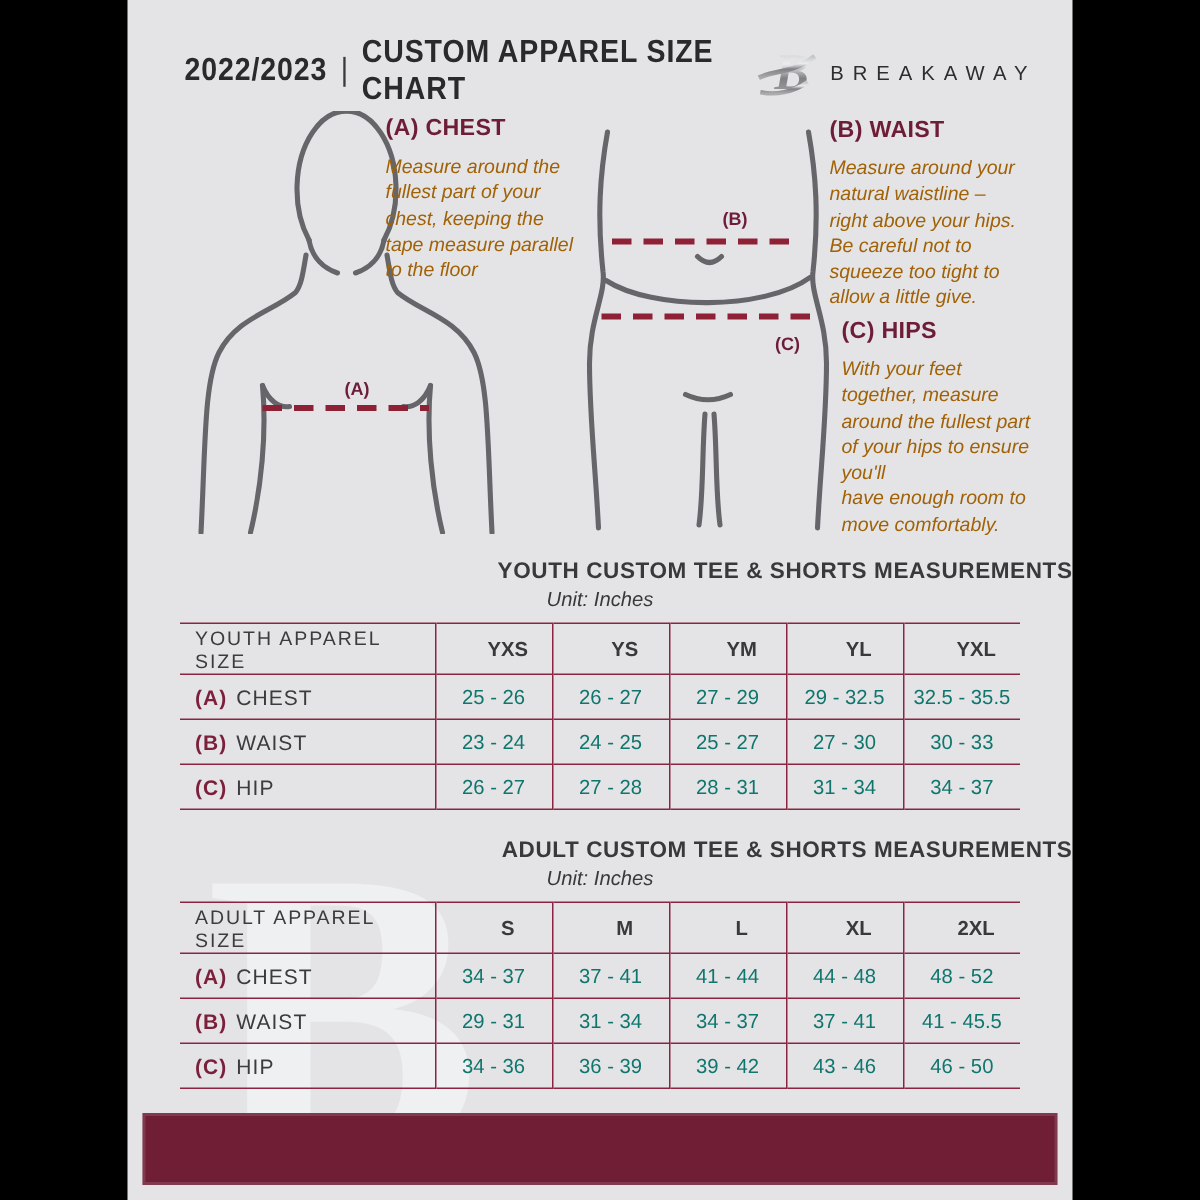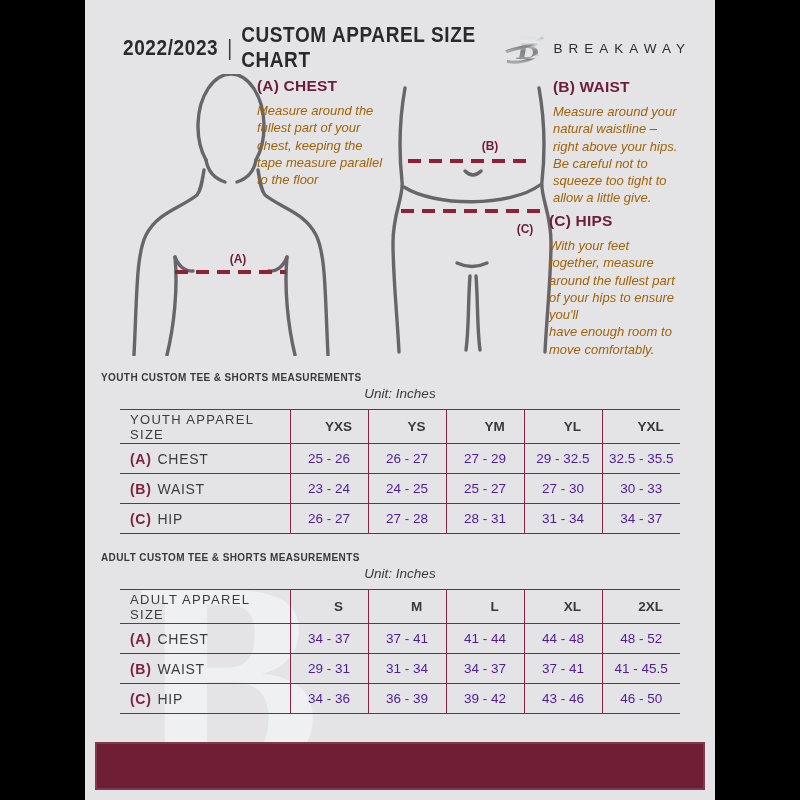--- a/index.html
+++ b/index.html
@@ -33,36 +33,36 @@
   
   .guide { position:relative; height:284px; margin-top:4px; }
   .fig { position:absolute; }
   .guide-block { position:absolute; }
   .guide-h { font-weight:bold; font-size:15.5px; color:#6e1d37; letter-spacing:0.2px; }
   .guide-p {
     margin-top:7px; font-style:italic; font-size:13px; line-height:1.33;
     color:#a16207; white-space:pre-line;
   }
   
-  .tbl-title { text-align:left; font-weight:bold; font-size:10px; letter-spacing:0.4px; color:#39393b;padding-left:16px; }
+  .tbl-title { text-align:right; font-weight:bold; font-size:15px; letter-spacing:0.4px; color:#39393b;padding-left:16px; }
   .tbl-unit  { text-align:center; font-style:italic; font-size:13.5px; color:#39393b; margin-top:3px; }
   .size-table { width:560px; margin:8px auto 0; border-collapse:collapse; table-layout:fixed; }
   .size-table tr { border-top:1.6px solid #8a2440; }
   .size-table tbody tr:last-child { border-bottom:1.6px solid #8a2440; }
   .size-table th + th, .size-table td + td { border-left:1.6px solid #8a2440; }
   .size-table thead tr { height:34px; }
   .size-table tbody tr { height:30px; }
   .size-table th { font-weight:bold; font-size:13.5px; color:#39393b;padding-left:20px; }
   .size-table .label-head {
     text-align:left; padding-left:10px; font-weight:normal;
     letter-spacing:1.3px; font-size:13px; color:#3c3c3e;
   }
   .size-table .row-label { text-align:left; padding-left:10px; font-size:14px; letter-spacing:0.7px; color:#3c3c3e; }
   .size-table .prefix { color:#7b1f3a; font-weight:bold; margin-right:6px; }
-  .size-table td.val { text-align:center; font-size:13.5px; color:#4c1d95; }
+  .size-table td.val { text-align:center; font-size:13.5px; color:#0f766e; }
   .mt18 { margin-top:18px; }
   .mt14 { margin-top:14px; }
   
   .footer-bar {
     position:absolute; left:10px; right:10px; bottom:10px; height:48px;
     background:#6f1e35; z-index:2;
     box-shadow: inset 0 0 0 2px rgba(255,255,255,0.12);
   }
 </style>
 </head>
@@ -144,21 +144,21 @@
       <div class="guide-block" style="left:468px;top:4px;width:160px">
         <div class="guide-h">(B) WAIST</div>
         <div class="guide-p">Measure around your
 natural waistline –
 right above your hips.
 Be careful not to
 squeeze too tight to
 allow a little give.</div>
       </div>
 
-      <div class="guide-block" style="left:464px;top:138px;width:165px">
+      <div class="guide-block" style="left:476px;top:138px;width:165px">
         <div class="guide-h">(C) HIPS</div>
         <div class="guide-p">With your feet
 together, measure
 around the fullest part
 of your hips to ensure
 you'll
 have enough room to
 move comfortably.</div>
       </div>
     </div>

